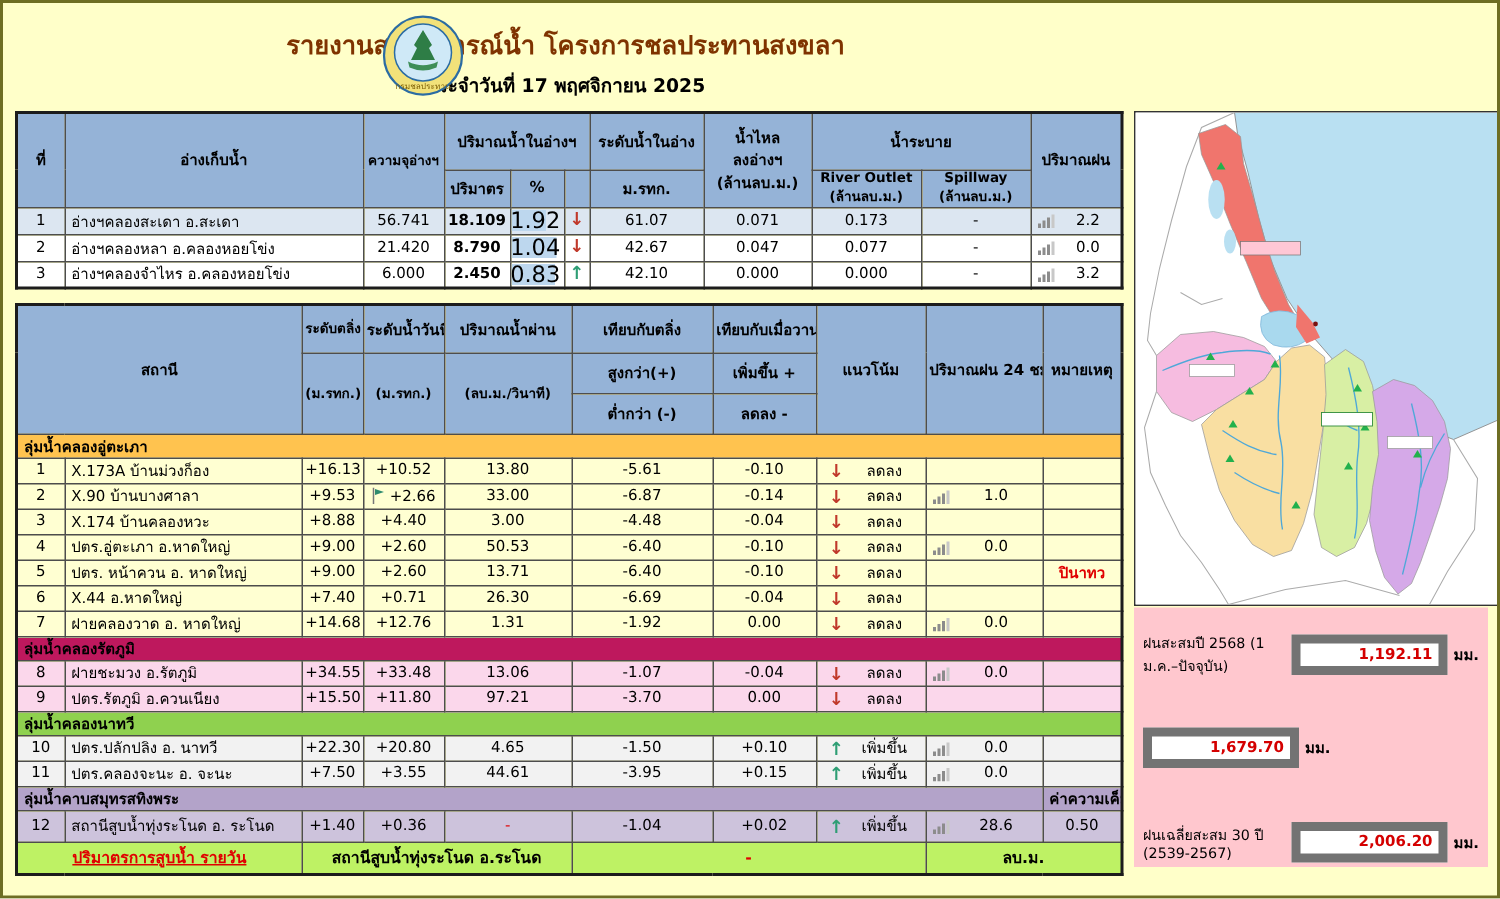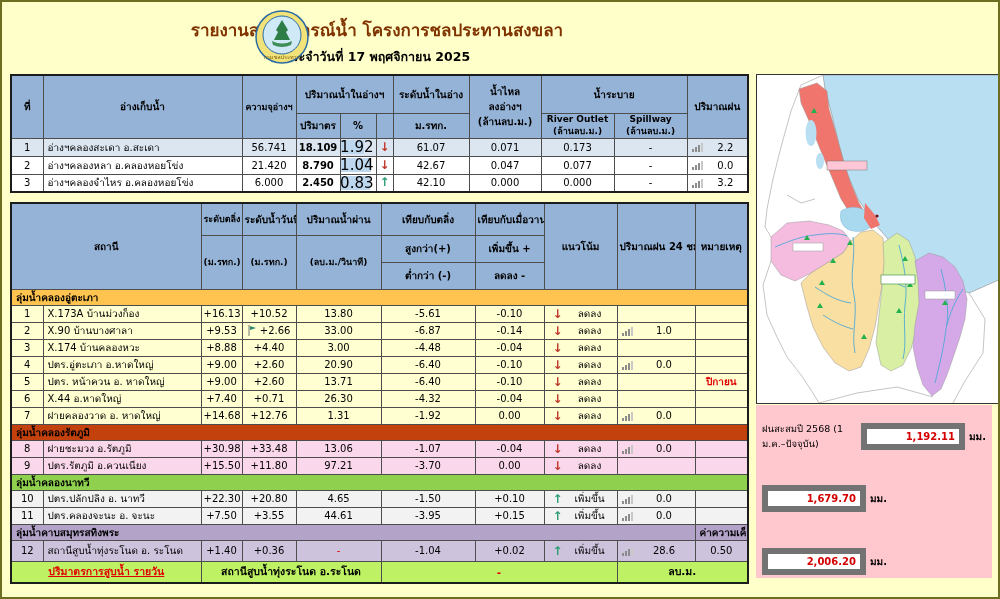--- a/index.html
+++ b/index.html
@@ -34,21 +34,21 @@
   .pctfill{position:absolute;left:0;top:1px;bottom:1px;background:#BDD7EE;}
   .pctval{position:absolute;right:2px;top:0;line-height:16px;font-size:15px;}
   
   .arr{font-weight:bold;font-size:12px;line-height:10px;}
   .down{color:#C0392B;}
   .up{color:#2E9E74;}
   
   .ghead{height:15px;}
   .ghead td{font-weight:bold;text-align:left;padding-left:4px;}
   .g-orange td{background:#FFC34F;}
-  .g-pink td{background:#c2410c;}
+  .g-pink td{background:#be185d;}
   .g-green td{background:#8FD14F;}
   .g-purple td{background:#B3A3C9;}
   .srow{height:17px;}
   .row-yellow td{background:#FFFFD2;}
   .row-pink td{background:#FBD7EB;}
   .row-green td{background:#F2F2F2;}
   .row-purple td{background:#CDC3DC;height:20px;}
   .foot{height:22px;}
   .foot td{background:#bef264;font-size:10.5px;}
   .trendcell{padding:0;}
@@ -327,21 +327,21 @@
             </div>
           </td>
       <td></td>
       <td></td>
     </tr>
     <tr class="srow row-yellow">
       <td>4</td>
       <td class="left">ปตร.อู่ตะเภา อ.หาดใหญ่</td>
       <td>+9.00</td>
       <td>+2.60</td>
-      <td>20.90</td>
+      <td>50.53</td>
       <td>-6.40</td>
       <td>-0.10</td>
       <td class="trendcell">
             <div class="trendin">
               <span class="arr down">↓</span>
               <span class="tl">ลดลง</span>
             </div>
           </td>
       <td class="raincell">
             <div class="rainin">
@@ -364,29 +364,29 @@
       <td>13.71</td>
       <td>-6.40</td>
       <td>-0.10</td>
       <td class="trendcell">
             <div class="trendin">
               <span class="arr down">↓</span>
               <span class="tl">ลดลง</span>
             </div>
           </td>
       <td></td>
-      <td class="red b">ปิกายน</td>
+      <td class="red b">ปินาทว</td>
     </tr>
     <tr class="srow row-yellow">
       <td>6</td>
       <td class="left">X.44 อ.หาดใหญ่</td>
       <td>+7.40</td>
       <td>+0.71</td>
       <td>26.30</td>
-      <td>-4.32</td>
+      <td>-6.69</td>
       <td>-0.04</td>
       <td class="trendcell">
             <div class="trendin">
               <span class="arr down">↓</span>
               <span class="tl">ลดลง</span>
             </div>
           </td>
       <td></td>
       <td></td>
     </tr>
@@ -417,21 +417,21 @@
           </td>
       <td></td>
     </tr>
 
     <tr class="ghead g-pink">
       <td colspan="10">ลุ่มน้ำคลองรัตภูมิ</td>
     </tr>
     <tr class="srow row-pink">
       <td>8</td>
       <td class="left">ฝายชะมวง อ.รัตภูมิ</td>
-      <td>+30.98</td>
+      <td>+34.55</td>
       <td>+33.48</td>
       <td>13.06</td>
       <td>-1.07</td>
       <td>-0.04</td>
       <td class="trendcell">
             <div class="trendin">
               <span class="arr down">↓</span>
               <span class="tl">ลดลง</span>
             </div>
           </td>
@@ -631,18 +631,19 @@
     <div class="rp-row rp-row1">
       <span class="rp-label">ฝนสะสมปี 2568 (1 ม.ค.–ปัจจุบัน)</span>
       <span class="rp-box">1,192.11</span>
       <span class="rp-unit">มม.</span>
     </div>
     <div class="rp-row rp-row2">
       <span class="rp-box">1,679.70</span>
       <span class="rp-unit">มม.</span>
     </div>
     <div class="rp-row rp-row3">
+      <span class="rp-label">ฝนเฉลี่ยสะสม 30 ปี (2539-2567)</span>
       <span class="rp-box">2,006.20</span>
       <span class="rp-unit">มม.</span>
     </div>
   </div>
 
 </div>
 
 </body></html>

